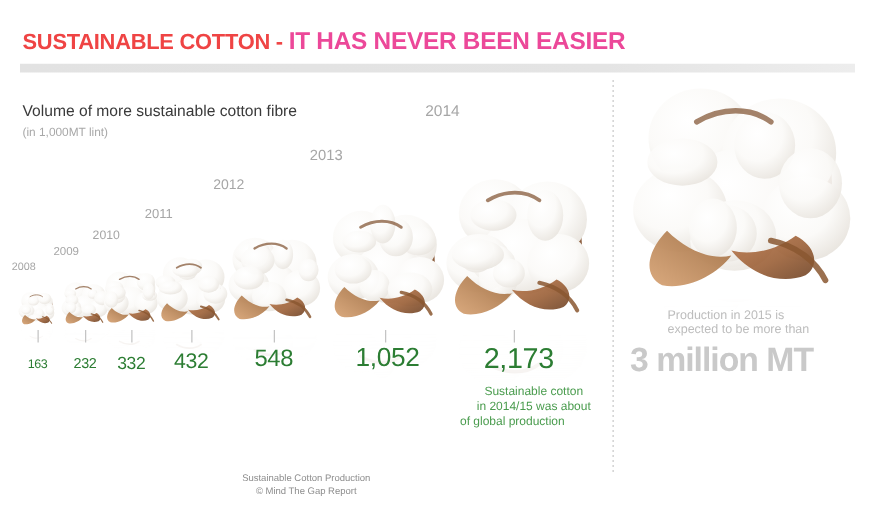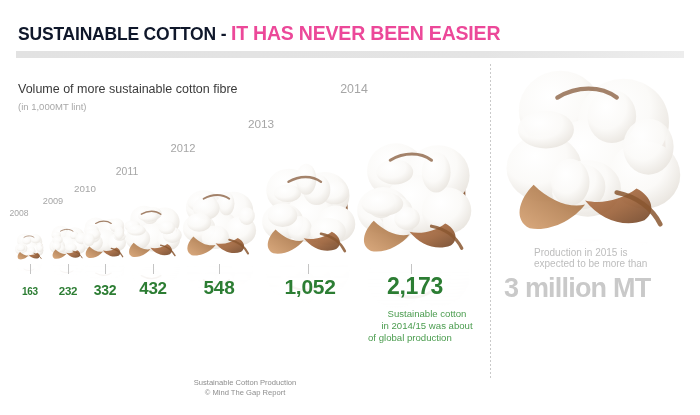--- a/index.html
+++ b/index.html
@@ -22,21 +22,21 @@
   
   #header-title {
     position: absolute;
     left: 18px;
     top: 22px;
     white-space: nowrap;
     font-size: 17.5px;
     font-weight: bold;
     letter-spacing: -0.2px;
   }
-  .hdr-dark { color: #0f172a; }
+  .hdr-dark { color: #ef4444; }
   .hdr-green { color: #ec4899; font-size: 19.5px; }
 
   #header-rule {
     position: absolute;
     left: 16px;
     top: 51px;
     width: 668px;
     height: 7px;
     background: linear-gradient(to right, #e2e2e2 0%, #e4e4e4 70%, #ededed 100%);
   }
@@ -106,21 +106,21 @@
   .tick {
     position: absolute;
     top: 264px;
     width: 1px;
     height: 10px;
     background: #c4c4c4;
   }
   .value-label {
     position: absolute;
     color: #2c7d33;
-    font-weight: bold;
+    font-weight: normal;
     white-space: nowrap;
     transform: translateX(-50%);
     letter-spacing: -0.3px;
     text-align: center;
   }
 
   
   #callout {
     position: absolute;
     left: 368px;

